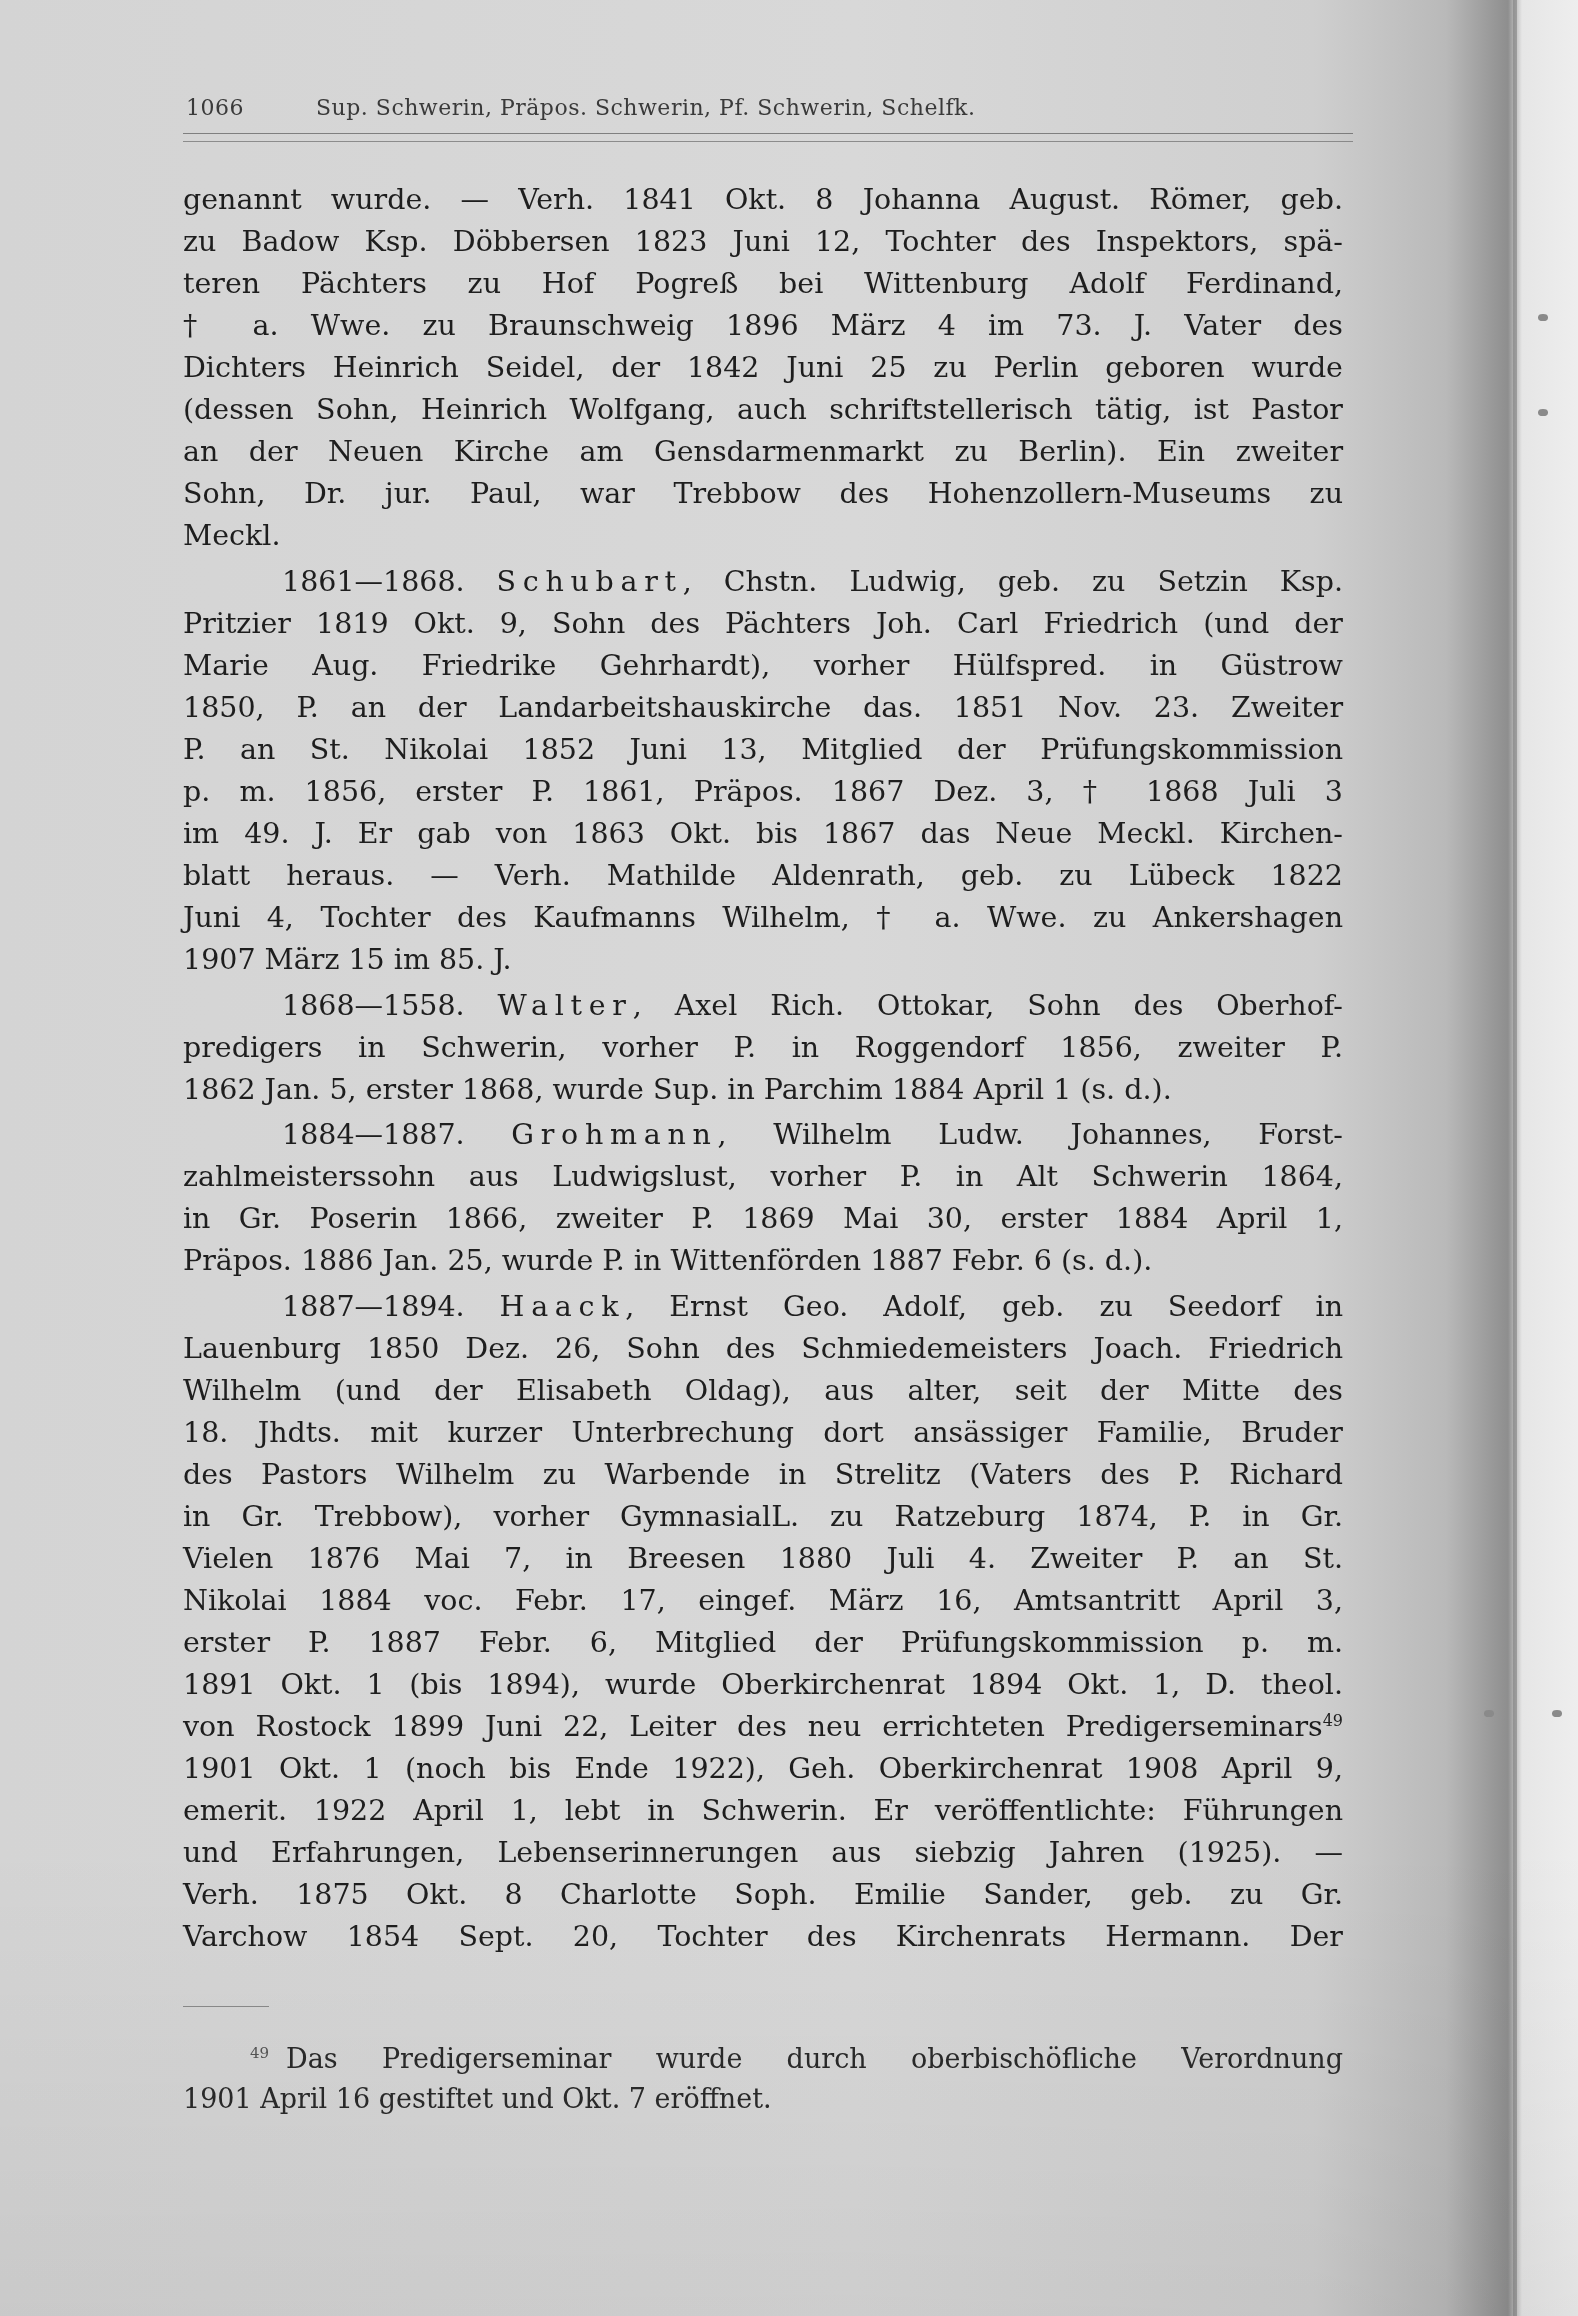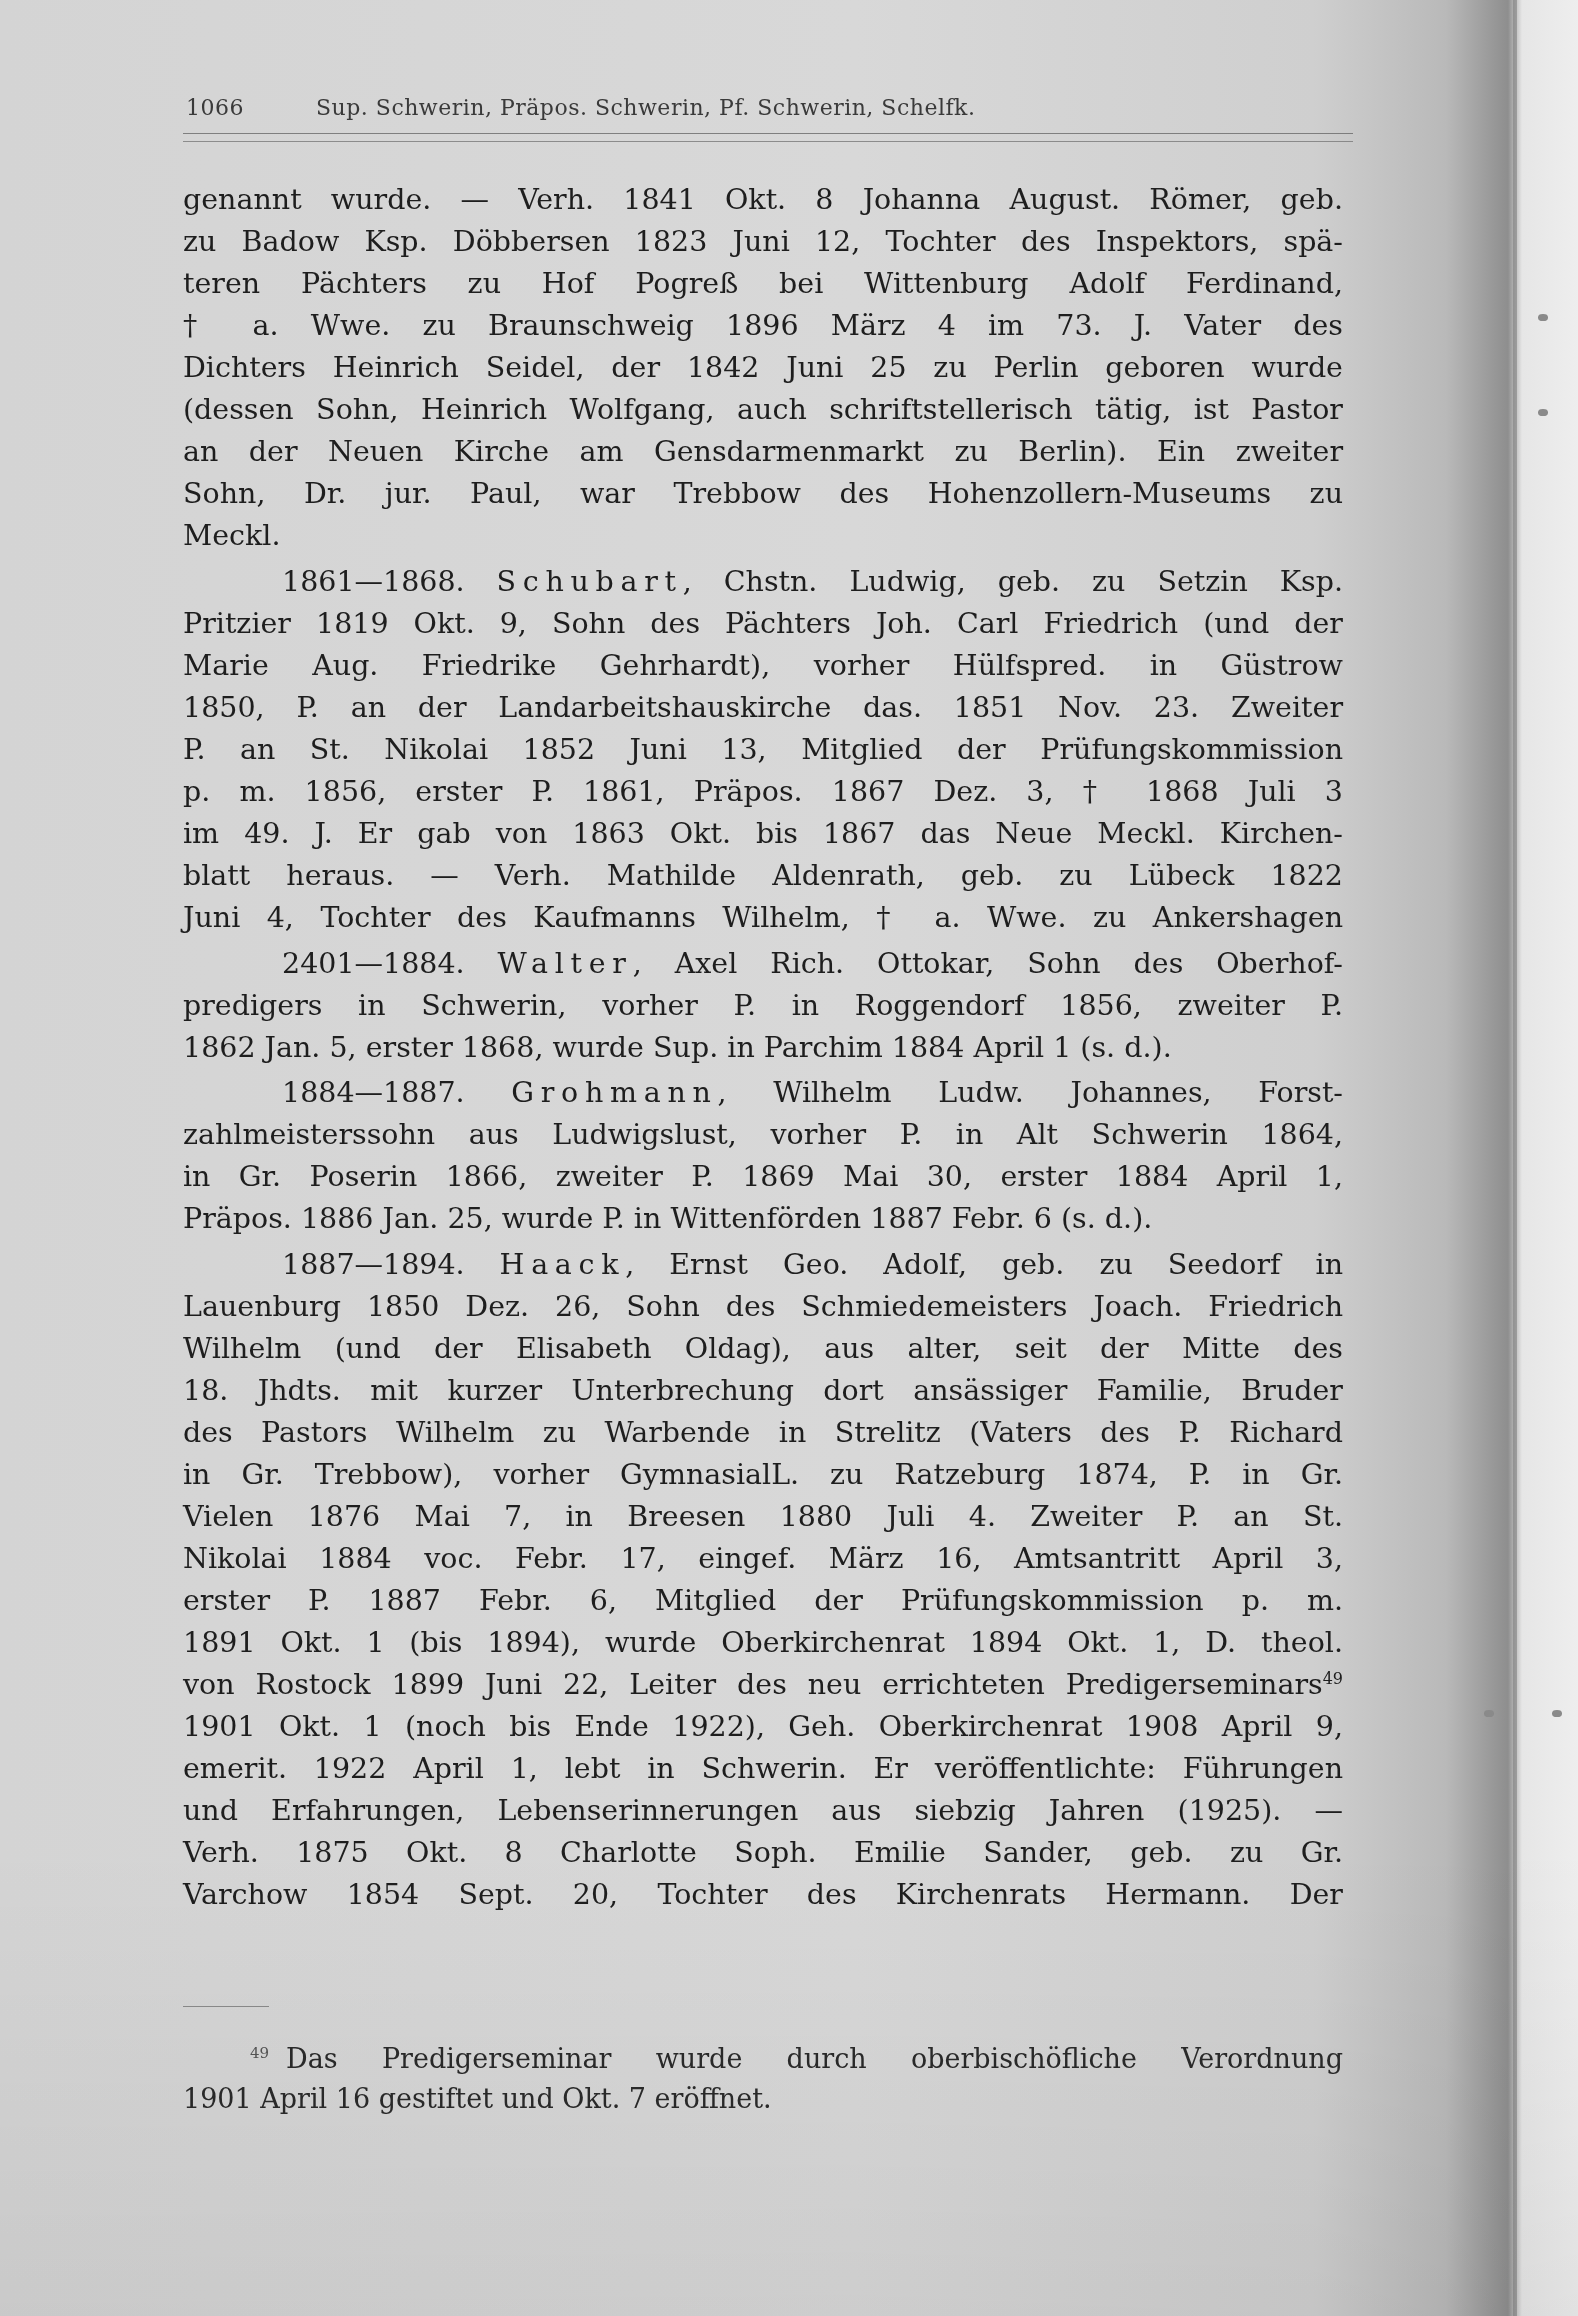--- a/index.html
+++ b/index.html
@@ -89,24 +89,25 @@
     <p class="para indent">
       <span class="line first"><span>1861—1868.</span> <span class="spaced">Schubart</span><span>, Chstn. Ludwig, geb. zu Setzin Ksp.</span></span>
       <span class="line">Pritzier 1819 Okt. 9, Sohn des Pächters Joh. Carl Friedrich (und der</span>
       <span class="line">Marie Aug. Friedrike Gehrhardt), vorher Hülfspred. in Güstrow</span>
       <span class="line">1850, P. an der Landarbeitshauskirche das. 1851 Nov. 23. Zweiter</span>
       <span class="line">P. an St. Nikolai 1852 Juni 13, Mitglied der Prüfungskommission</span>
       <span class="line">p. m. 1856, erster P. 1861, Präpos. 1867 Dez. 3, † 1868 Juli 3</span>
       <span class="line">im 49. J. Er gab von 1863 Okt. bis 1867 das Neue Meckl. Kirchen-</span>
       <span class="line">blatt heraus. — Verh. Mathilde Aldenrath, geb. zu Lübeck 1822</span>
       <span class="line">Juni 4, Tochter des Kaufmanns Wilhelm, † a. Wwe. zu Ankershagen</span>
+      <span class="line last">1907 März 15 im 85. J.</span>
     </p>
 
     <p class="para indent">
-      <span class="line first"><span>2401—1884.</span> <span class="spaced">Walter</span><span>, Axel Rich. Ottokar, Sohn des Oberhof-</span></span>
+      <span class="line first"><span>1868—1558.</span> <span class="spaced">Walter</span><span>, Axel Rich. Ottokar, Sohn des Oberhof-</span></span>
       <span class="line">predigers in Schwerin, vorher P. in Roggendorf 1856, zweiter P.</span>
       <span class="line last">1862 Jan. 5, erster 1868, wurde Sup. in Parchim 1884 April 1 (s. d.).</span>
     </p>
 
     <p class="para indent">
       <span class="line first"><span>1884—1887.</span> <span class="spaced">Grohmann</span><span>, Wilhelm Ludw. Johannes, Forst-</span></span>
       <span class="line">zahlmeisterssohn aus Ludwigslust, vorher P. in Alt Schwerin 1864,</span>
       <span class="line">in Gr. Poserin 1866, zweiter P. 1869 Mai 30, erster 1884 April 1,</span>
       <span class="line last">Präpos. 1886 Jan. 25, wurde P. in Wittenförden 1887 Febr. 6 (s. d.).</span>
     </p>

